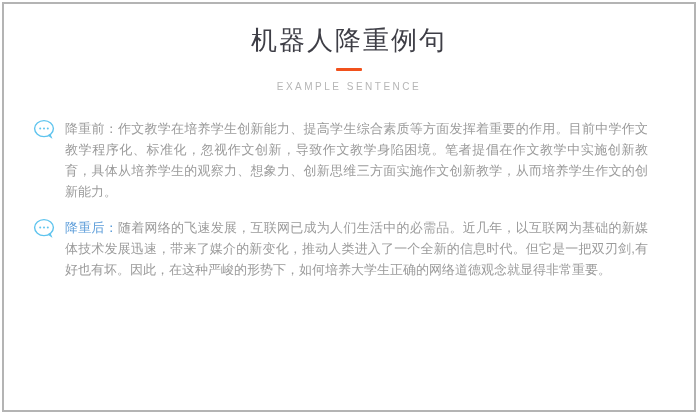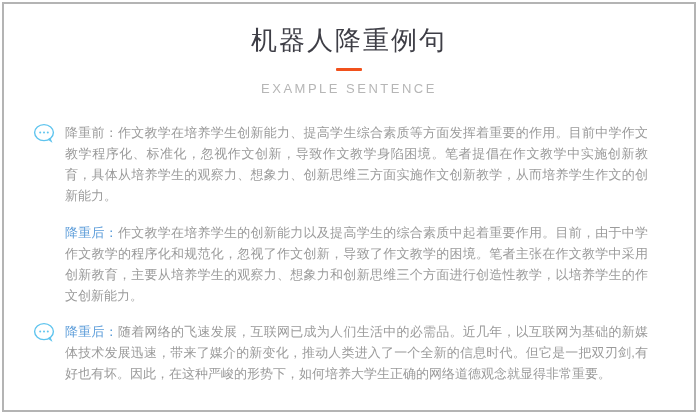--- a/index.html
+++ b/index.html
@@ -29,21 +29,21 @@
     letter-spacing: 2px;
     line-height: 1.25;
   }
   .divider {
     width: 26px; height: 3px;
     background: #f1511c;
     margin: 11px auto 10px auto;
     border-radius: 1px;
   }
   .subtitle {
-    font-size: 13px;
+    font-size: 10px;
     color: #b6b6b6;
     letter-spacing: 2.5px;
   }
   main { margin-top: 26px; padding: 0 30px 0 29px; }
   .example { display: flex; gap: 8px; margin-bottom: 15px; }
   .bubble-col { width: 24px; flex: none; padding-top: 1px; }
   .texts { flex: 1; min-width: 0; }
   .texts p {
     font-size: 13px;
     line-height: 21px;
@@ -75,21 +75,20 @@
           <svg class="bubble-icon" width="23" height="21" viewBox="0 0 23 21">
             <ellipse cx="11" cy="9.6" rx="9.4" ry="8" fill="none" stroke="#5fc4ee" stroke-width="1.4"></ellipse>
             <path d="M14.6 16.4 L19.6 20 L17.2 14.6 Z" fill="#5fc4ee"></path>
             <circle cx="7.2" cy="9.6" r="1" fill="#5fc4ee"></circle>
             <circle cx="11" cy="9.6" r="1" fill="#5fc4ee"></circle>
             <circle cx="14.8" cy="9.6" r="1" fill="#5fc4ee"></circle>
           </svg>
         </div>
         <div class="texts">
           <p><span class="lbl-before">降重前：</span><span>作文教学在培养学生创新能力、提高学生综合素质等方面发挥着重要的作用。目前中学作文教学程序化、标准化，忽视作文创新，导致作文教学身陷困境。笔者提倡在作文教学中实施创新教育，具体从培养学生的观察力、想象力、创新思维三方面实施作文创新教学，从而培养学生作文的创新能力。</span></p>
-          <p><span class="lbl-after">降重后：</span><span>作文教学在培养学生的创新能力以及提高学生的综合素质中起着重要作用。目前，由于中学作文教学的程序化和规范化，忽视了作文创新，导致了作文教学的困境。笔者主张在作文教学中采用创新教育，主要从培养学生的观察力、想象力和创新思维三个方面进行创造性教学，以培养学生的作文创新能力。</span></p>
         </div>
       </section>
 
       <section class="example">
         <div class="bubble-col">
           <svg class="bubble-icon" width="23" height="21" viewBox="0 0 23 21">
             <ellipse cx="11" cy="9.6" rx="9.4" ry="8" fill="none" stroke="#5fc4ee" stroke-width="1.4"></ellipse>
             <path d="M14.6 16.4 L19.6 20 L17.2 14.6 Z" fill="#5fc4ee"></path>
             <circle cx="7.2" cy="9.6" r="1" fill="#5fc4ee"></circle>
             <circle cx="11" cy="9.6" r="1" fill="#5fc4ee"></circle>

